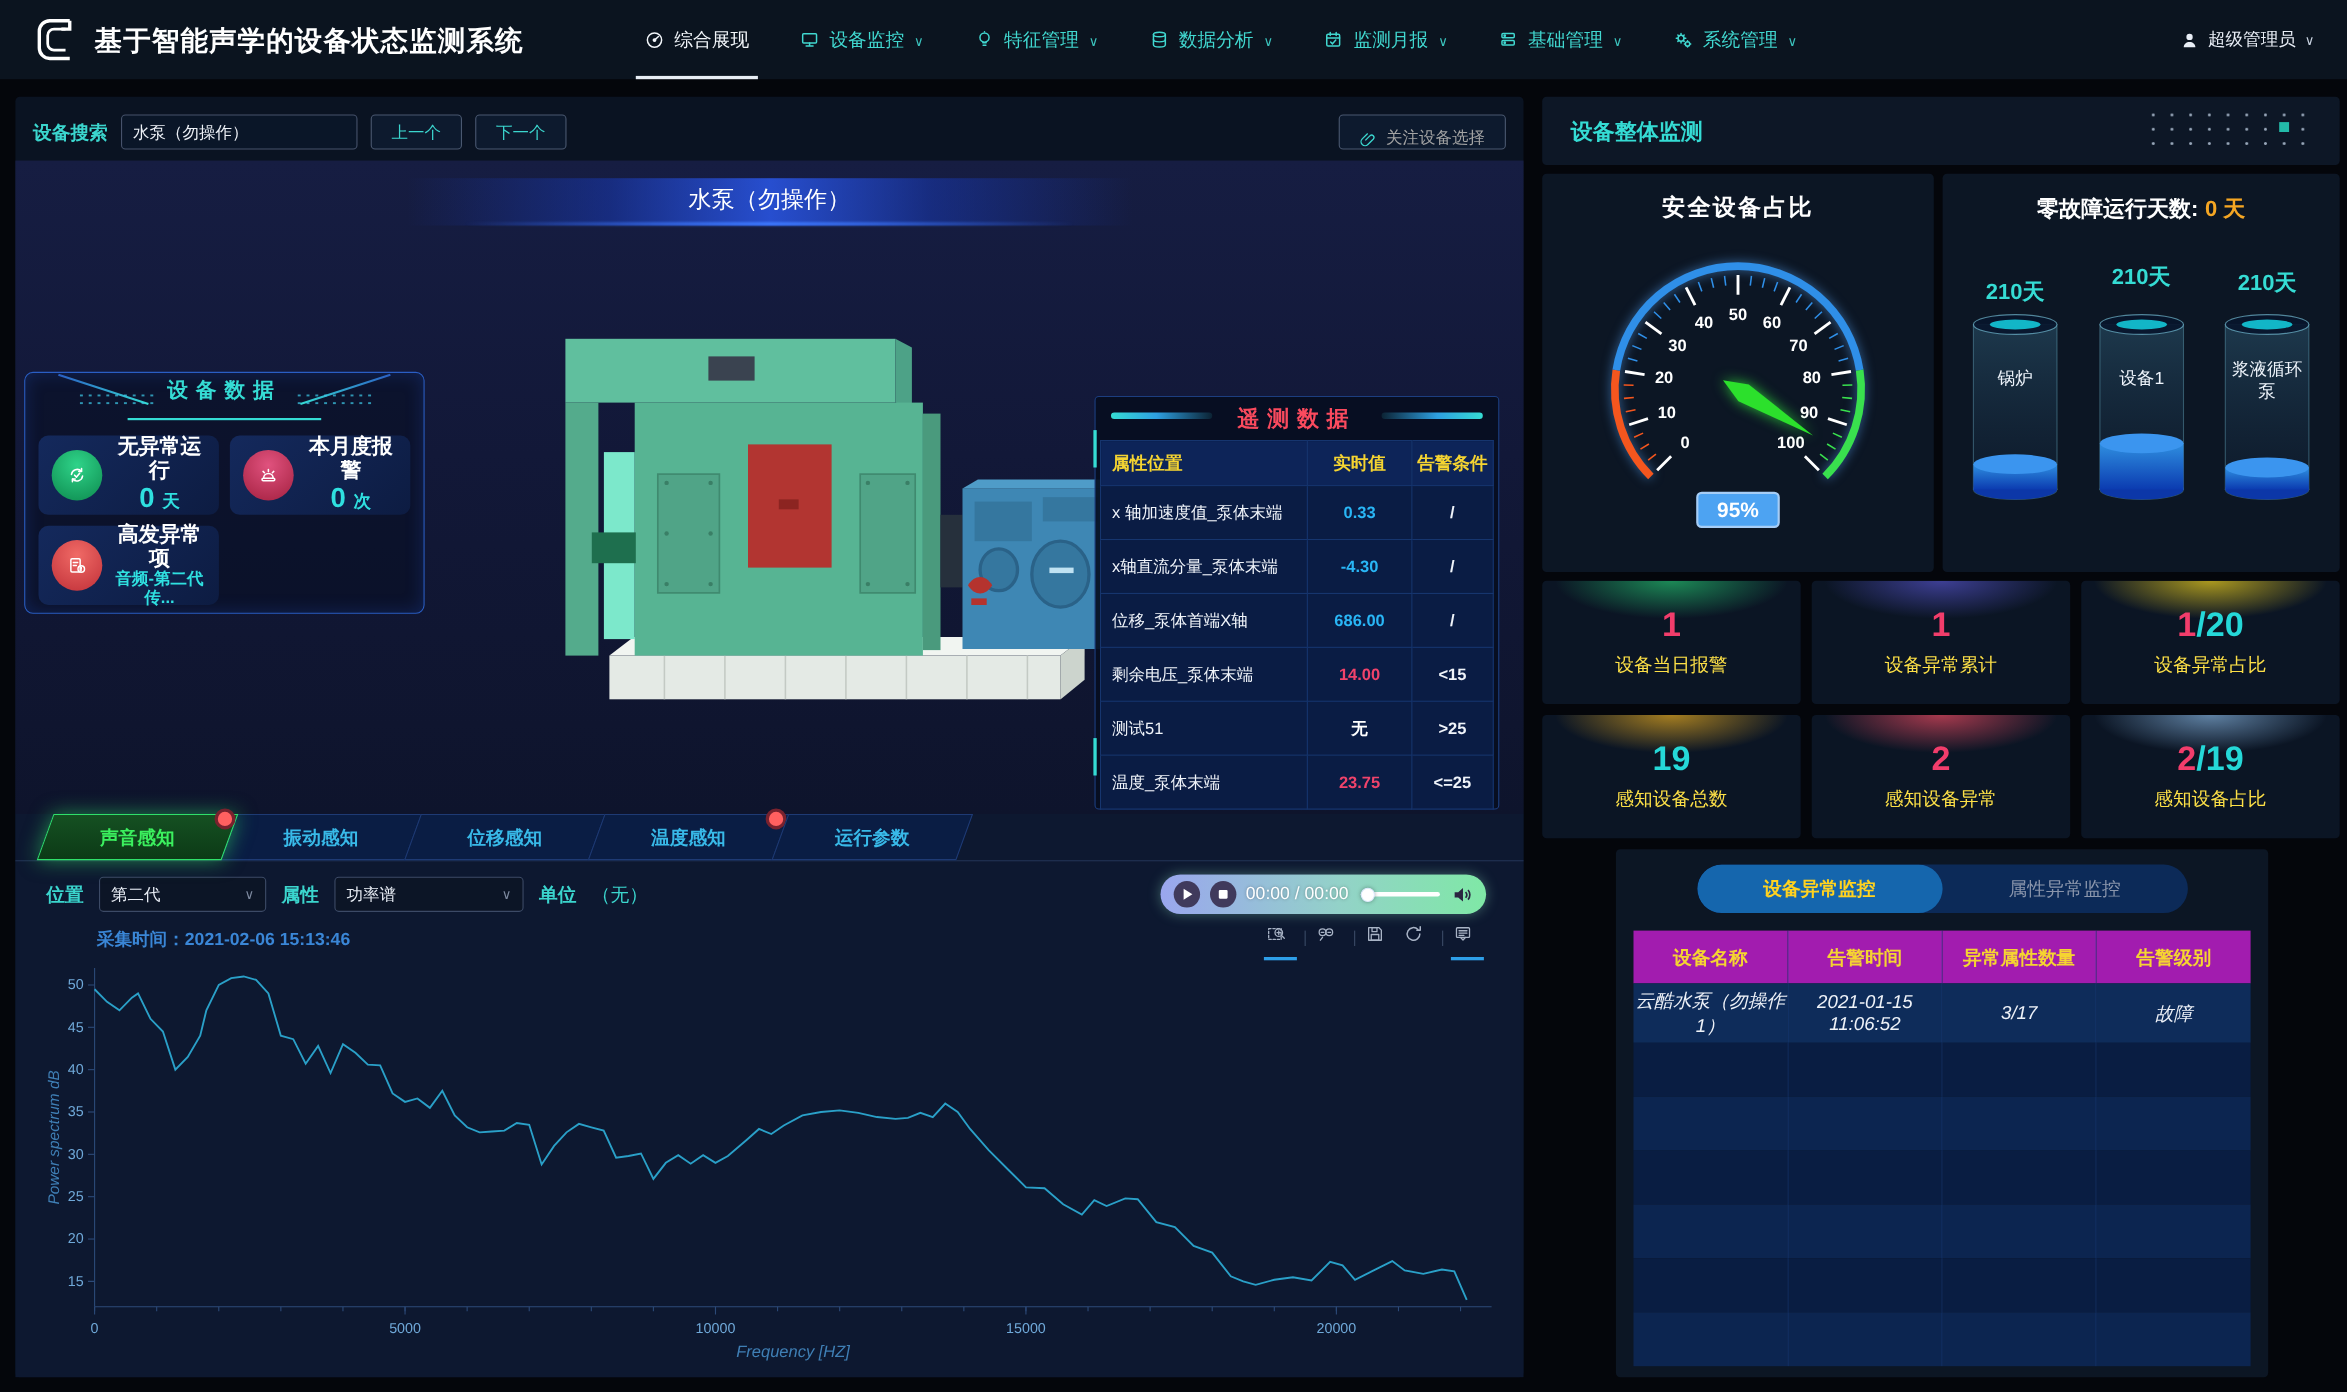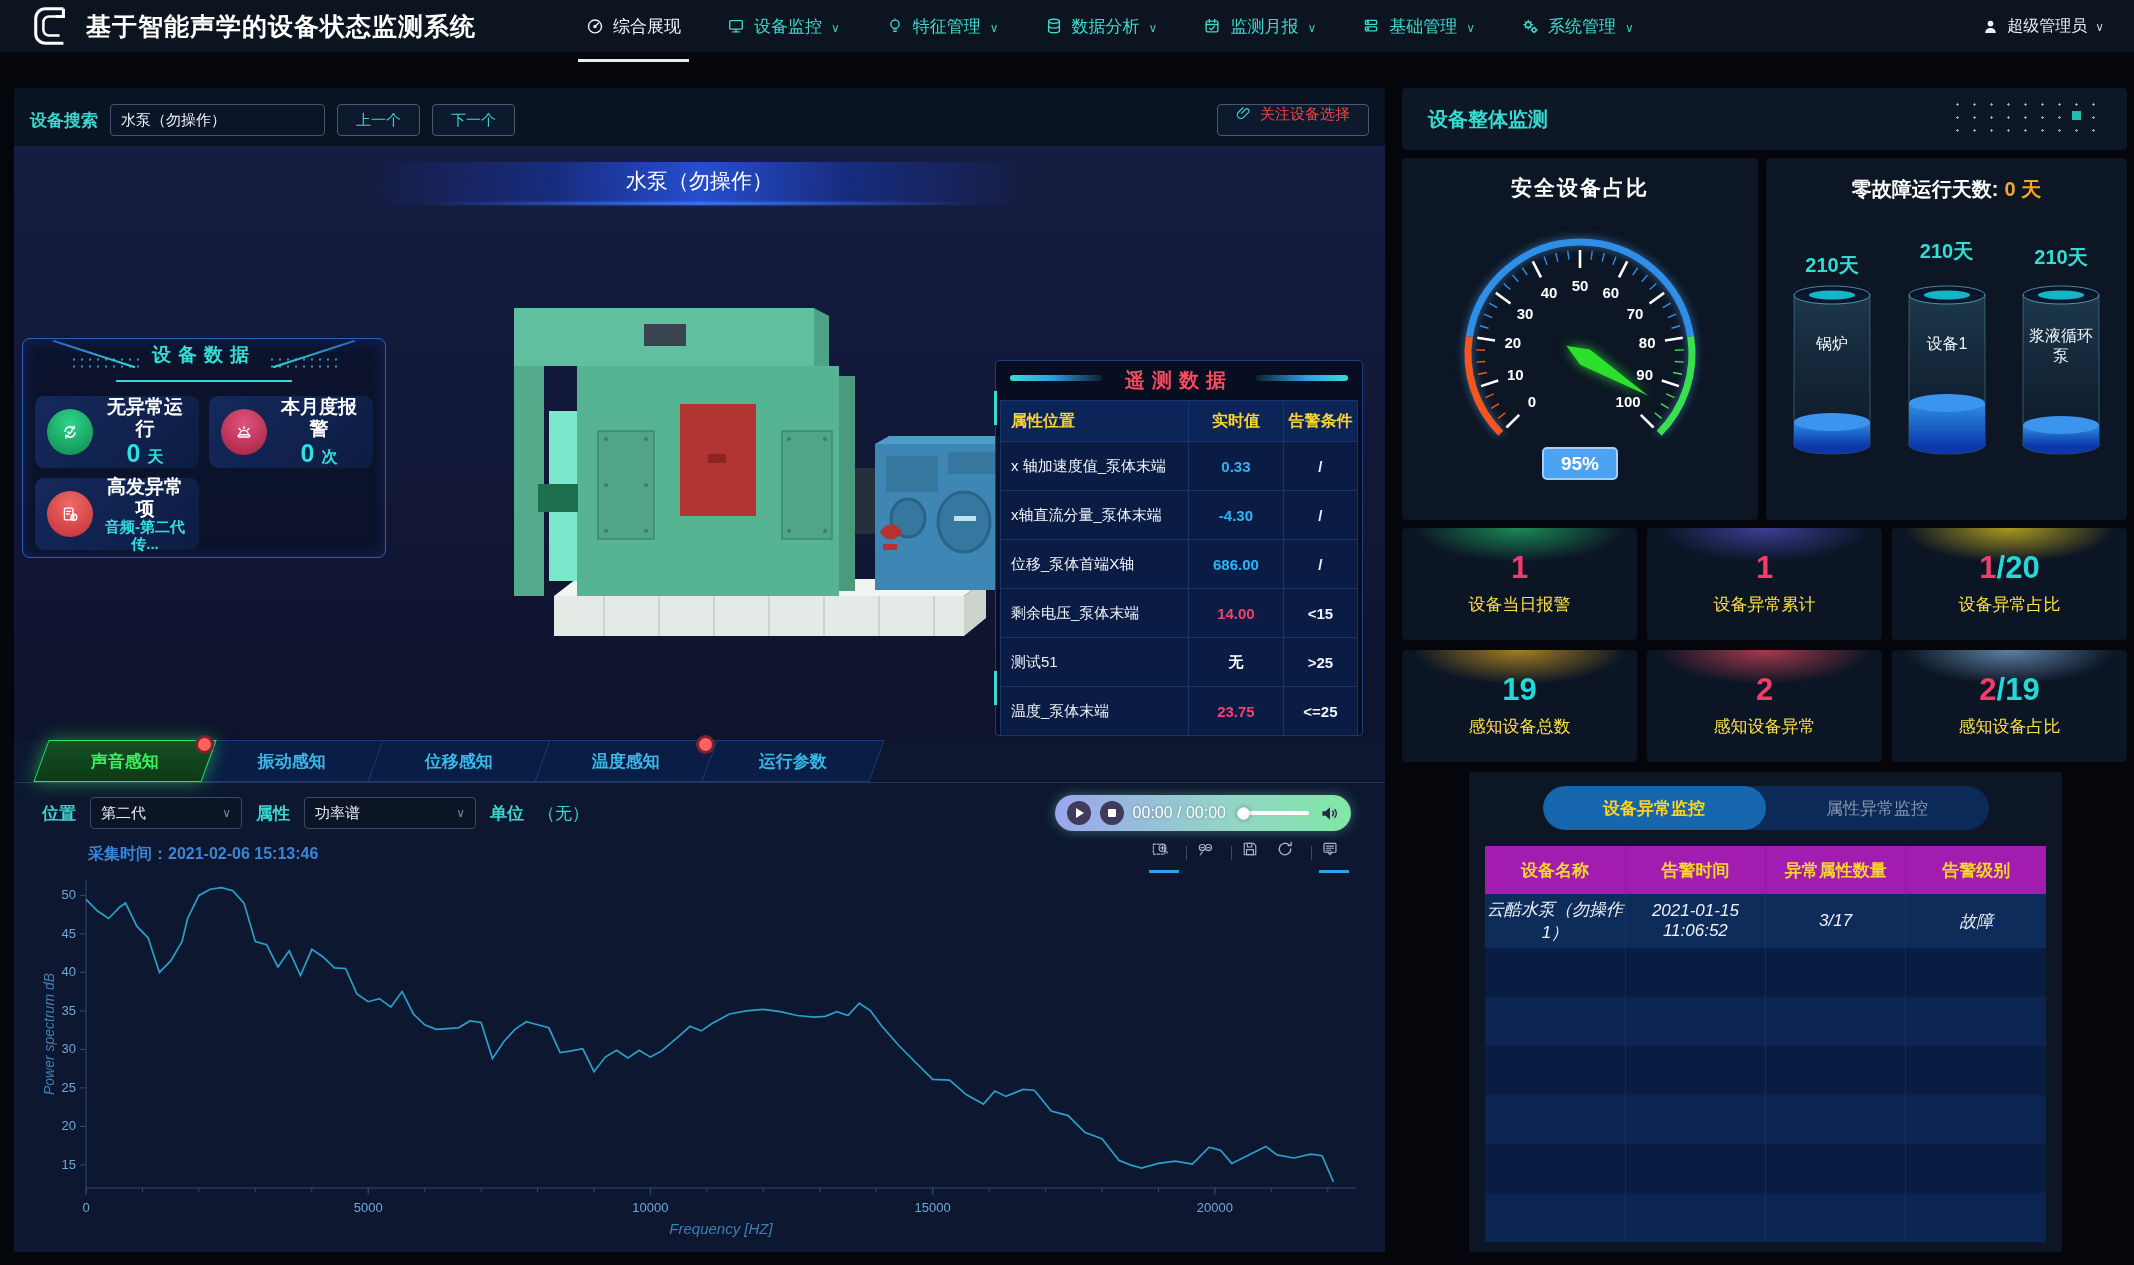--- a/index.html
+++ b/index.html
@@ -1,39 +1,39 @@
 <!DOCTYPE html>
 <html><head>
 <meta charset="utf-8">
 <style>
   html,body{margin:0;padding:0;background:#04060b;}
   body{font-family:"Liberation Sans","DejaVu Sans",sans-serif;color:#e6ecf5;}
   .stage{position:relative;width:2134px;height:1265px;background:#04060b;overflow:hidden;}
 
   
-  .navbar{position:absolute;left:0;top:0;width:2134px;height:52px;background:#0b141f;display:flex;align-items:center;padding:0 30px;box-sizing:border-box;}
+  .navbar{position:absolute;left:0;top:0;width:2134px;height:72px;background:#0b141f;display:flex;align-items:center;padding:0 30px;box-sizing:border-box;}
   .brand{display:flex;align-items:center;gap:14px;}
   .brand h1{font-size:25px;margin:0;font-weight:700;color:#fff;letter-spacing:1px;}
   .nav{display:flex;align-items:stretch;gap:46px;margin-left:110px;height:72px;}
   .nav-item{display:flex;align-items:center;gap:9px;color:#41d8d0;font-size:17px;cursor:pointer;position:relative;}
   .nav-item.active{color:#f2f6fa;}
   .nav-item.active::after{content:"";position:absolute;left:-8px;right:-8px;bottom:0;height:3px;background:#e8eef5;}
   .nav-item .chev{font-size:12px;opacity:.9;margin-top:3px;}
   .icon{display:inline-flex;}
   .icon svg{display:block;}
   .user{margin-left:auto;display:flex;align-items:center;gap:8px;color:#e9eef6;font-size:16px;cursor:pointer;}
   .user .chev{font-size:12px;color:#c8d2e0;margin-top:2px;}
 
   
   .left-panel{position:absolute;left:14px;top:88px;width:1371px;height:1164px;background:#0a1322;border-radius:4px;}
   .search-row{position:absolute;top:10px;left:0;right:0;height:44px;display:flex;align-items:center;padding:0 16px;gap:12px;}
   .lbl{color:#3bd6ce;font-size:17px;font-weight:700;}
   .search-input{width:215px;height:32px;background:#0a1628;border:1px solid #46526b;border-radius:4px;color:#eef2f8;padding:0 10px;font-size:15px;box-sizing:border-box;outline:none;}
   .btn{height:32px;padding:0 18px;background:#0d1a2e;border:1px solid #4a5870;border-radius:4px;color:#3bd6ce;font-size:15px;cursor:pointer;}
-  .focus-btn{position:absolute;right:16px;display:flex;align-items:flex-start;gap:8px;color:#ef4444;}
+  .focus-btn{position:absolute;right:16px;display:flex;align-items:flex-end;gap:8px;color:#a3a3a3;}
 
   .viewport{position:absolute;left:0;top:58px;width:1371px;height:594px;background:linear-gradient(180deg,#161d42 0%,#121838 45%,#0e142c 100%);overflow:hidden;}
   .vp-title{position:absolute;top:16px;left:50%;transform:translateX(-50%);width:660px;text-align:center;color:#fff;font-size:21px;font-weight:500;padding:5px 0 10px;
     background:linear-gradient(90deg,rgba(10,30,90,0) 0%,rgba(25,60,190,.5) 28%,rgba(45,95,255,.75) 50%,rgba(25,60,190,.5) 72%,rgba(10,30,90,0) 100%);}
   .vp-title::after{content:"";position:absolute;left:8%;right:8%;bottom:0;height:3px;background:linear-gradient(90deg,transparent,#3f7bff,transparent);filter:blur(1px);}
   .led{position:absolute;left:1252px;top:292px;width:7px;height:20px;background:#27e24f;border-radius:2px;box-shadow:0 0 9px #27e24f;}
 
   
   .ov-device{position:absolute;left:8px;top:192px;width:362px;height:218px;background:rgba(7,15,34,.55);border:1px solid #2a5ec4;border-radius:8px;box-shadow:inset 0 0 16px rgba(40,90,220,.25);}
   .ov-device .ttl{position:relative;margin:-1px auto 0;width:176px;text-align:center;color:#35dcd4;font-weight:700;font-size:19px;letter-spacing:7px;padding:4px 0 12px;border-bottom:2px solid #35dcd4;}

